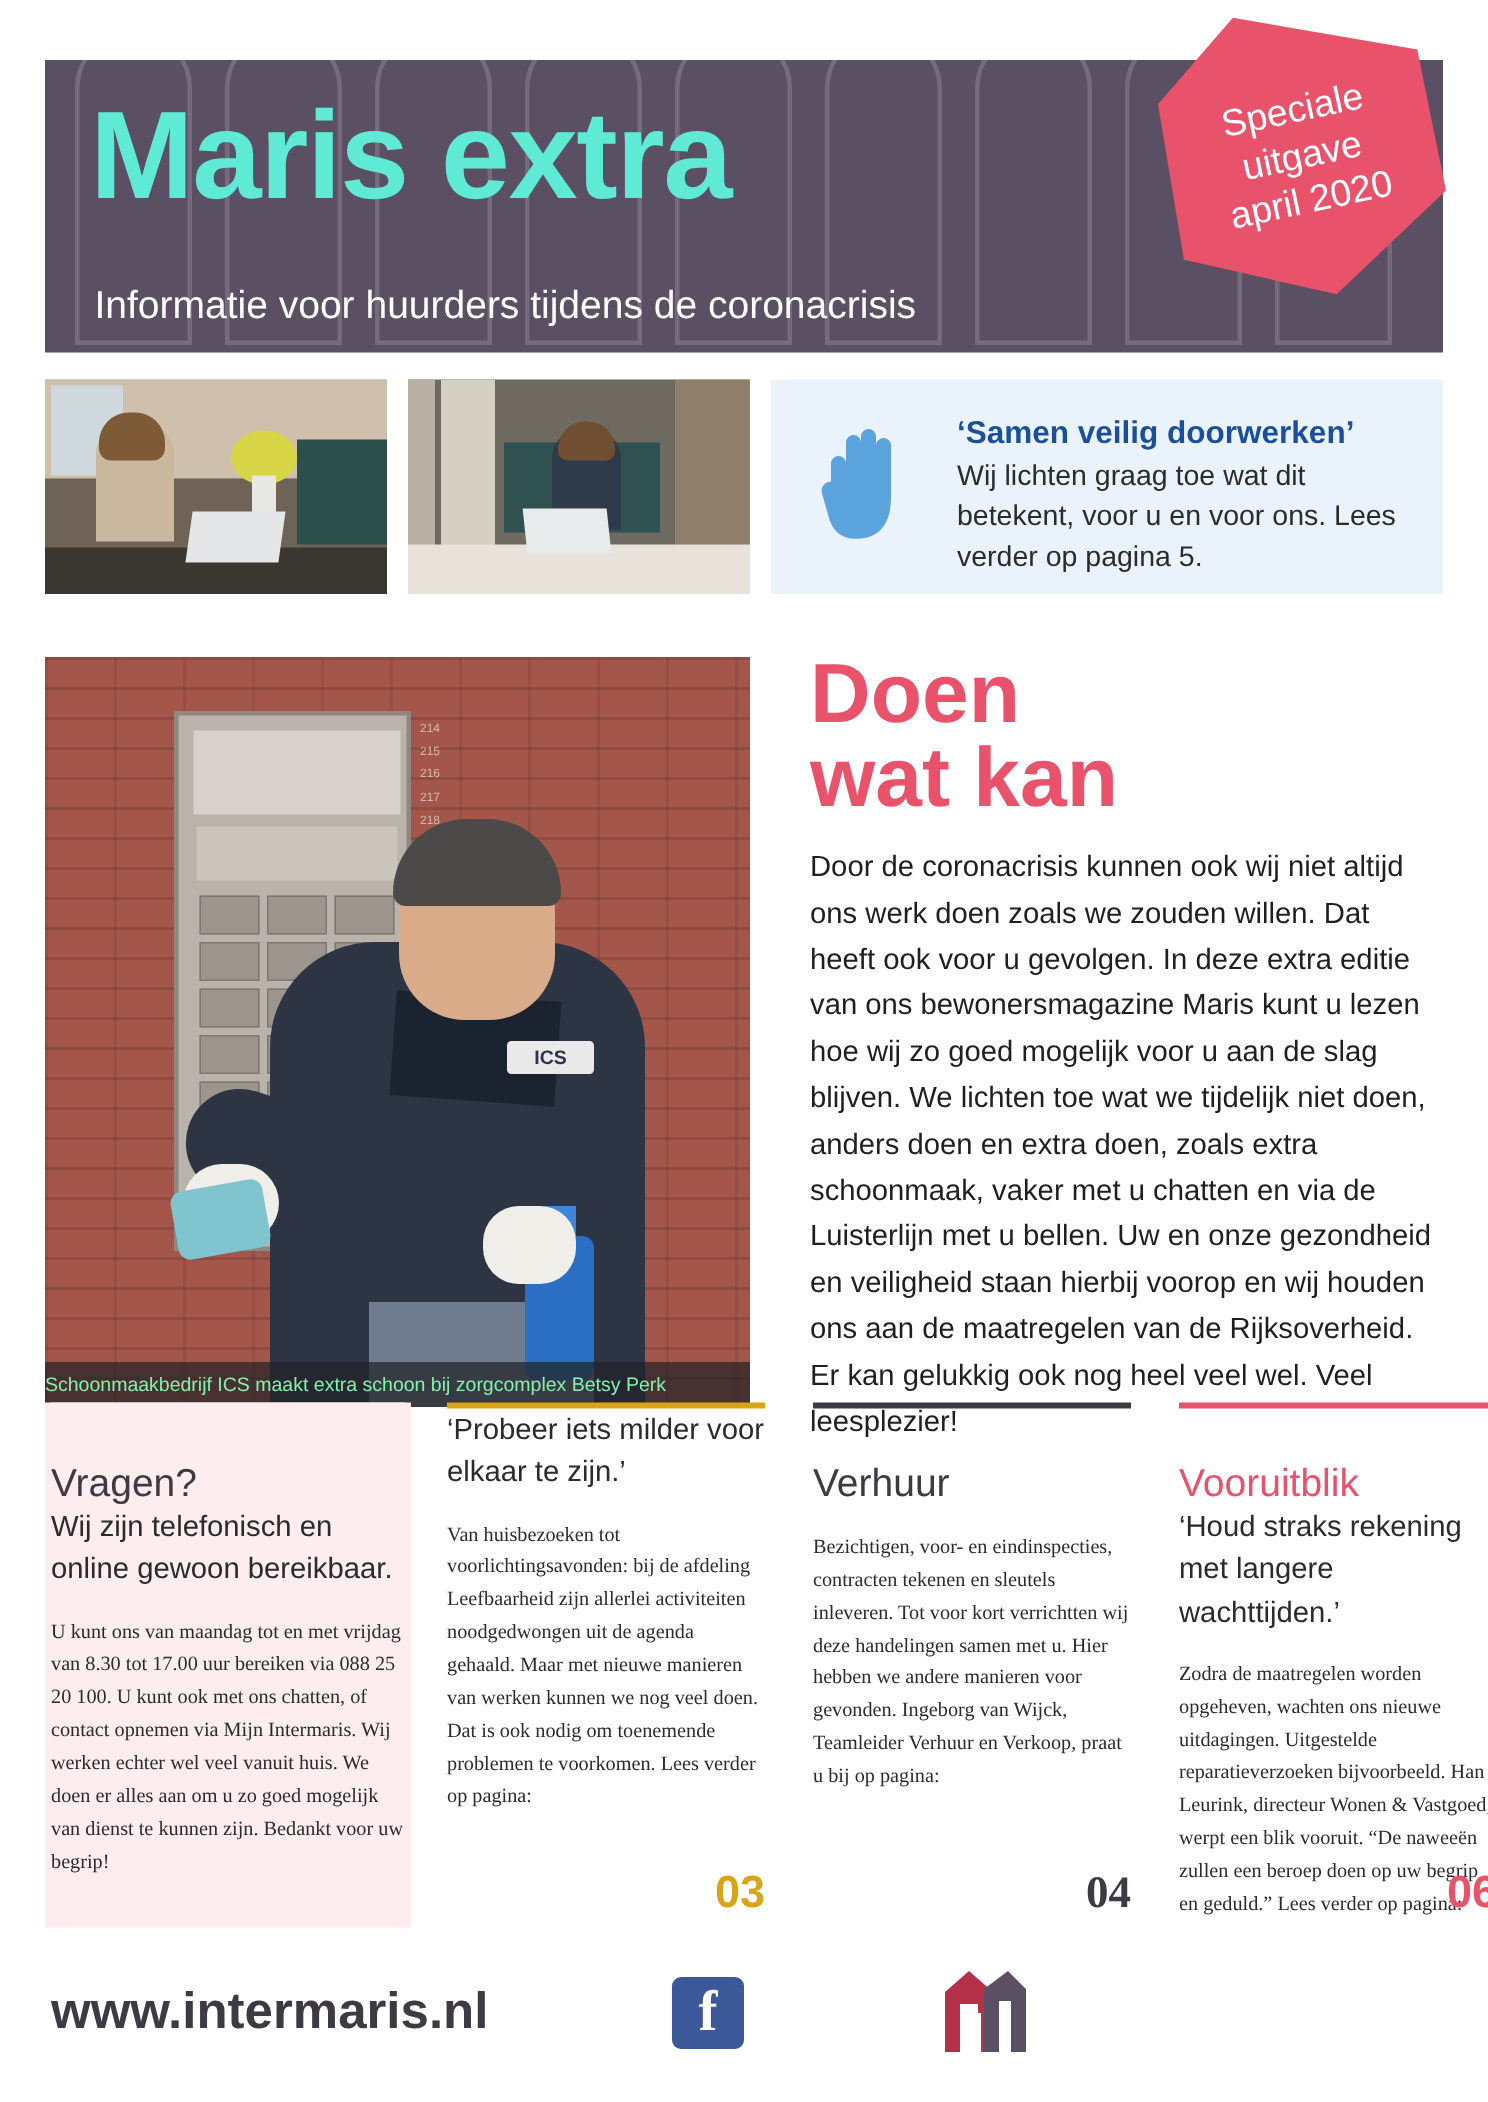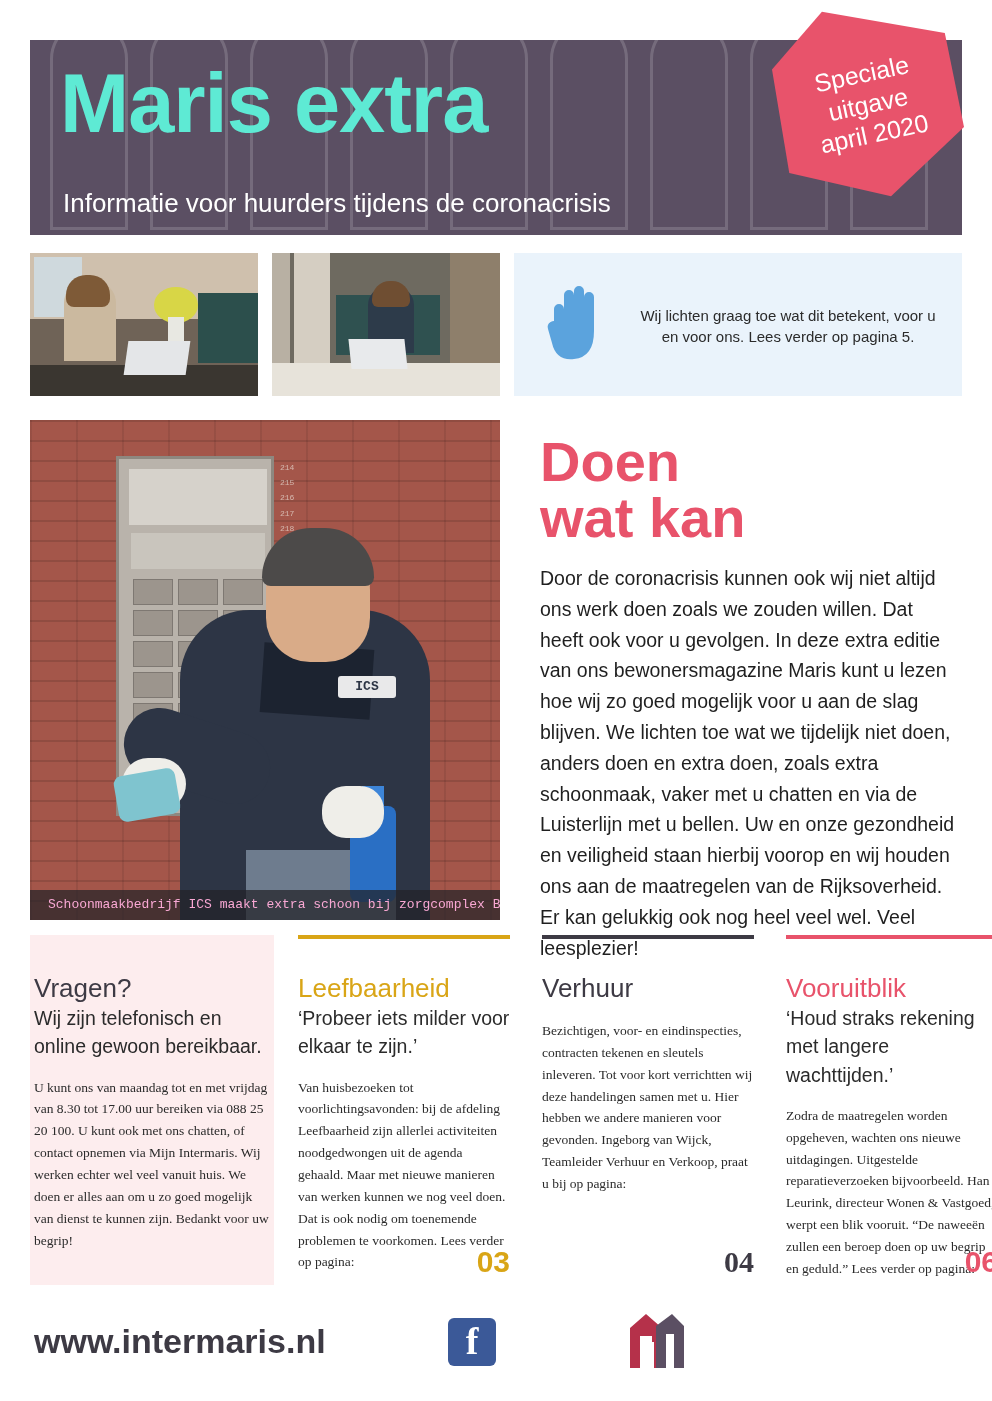--- a/index.html
+++ b/index.html
@@ -131,34 +131,32 @@
     position: absolute;
     left: 124px; top: 24px;
     font-size: 21px;
     color: #1b4f9c;
     font-weight: bold;
   }
   .callout-body {
     position: absolute;
     left: 124px; top: 52px;
     width: 300px;
-    font-size: 15px;
+    font-size: 19px;
     line-height: 1.42;
     color: #2b2b2b;
-    text-align: center;
   }
 
   
   .hero {
     position: absolute;
-    left: 30px; top: 420px;
+    left: 30px; top: 438px;
     width: 470px; height: 500px;
     overflow: hidden;
     background: #8d4b3c;
-    font-family: Liberation Mono, monospace;
   }
   .hero-brick { position:absolute; inset:0; background:#a4564a; }
   .hero-brick::before {
     content:""; position:absolute; inset:0;
     background:
       repeating-linear-gradient(to bottom, rgba(0,0,0,0.12) 0 2px, transparent 2px 20px),
       repeating-linear-gradient(to right, rgba(0,0,0,0.08) 0 2px, transparent 2px 46px);
   }
   .hero-panel {
     position:absolute; left:86px; top:36px; width:158px; height:360px;
@@ -199,24 +197,23 @@
   .hero-cloth { position:absolute; left:86px; top:352px; width:62px; height:46px; background:#7fc4cf; border-radius:8px; transform:rotate(-10deg); }
   .hero-glove2 { position:absolute; left:292px; top:366px; width:62px; height:52px; background:#efeee9; border-radius:24px; }
   .hero-bottle { position:absolute; left:320px; top:386px; width:46px; height:96px; background:#2a6fc4; border-radius:8px; }
   .hero-bottle-neck { position:absolute; left:332px; top:366px; width:22px; height:26px; background:#3d85d8; }
   .hero-jeans { position:absolute; left:216px; top:430px; width:150px; height:70px; background:#6e7c8e; }
   .hero-caption {
     position: absolute;
     left: 0; bottom: 0;
     width: 546px; height: 30px;
     background: rgba(35,35,40,0.72);
-    color: #f9a8d4;
+    color: #86efac;
     font-size: 13px;
     line-height: 30px;
-    padding-left: 18px;
   }
 
   
   .hero-title {
     position: absolute;
     left: 540px; top: 434px;
     width: 420px;
     font-size: 56px;
     line-height: 1.0;
     color: #e8536b;
@@ -348,20 +345,21 @@
       <div class="p2-hair"></div>
       <div class="p2-table"></div>
       <div class="p2-lap"></div>
     </div>
   </div>
 
   <div class="callout">
     <svg class="hand-icon" viewBox="0 0 64 84">
       <path d="M10 44 L10 30 a5 5 0 0 1 10 0 L20 16 a5 5 0 0 1 10 0 L30 12 a5 5 0 0 1 10 0 L40 18 a5 5 0 0 1 10 0 L50 52 q0 26 -20 28 q-18 2 -22 -16 L4 50 a6 6 0 0 1 10 -6 Z" fill="#5ba3dd"></path>
     </svg>
+    <div class="callout-title">‘Samen veilig doorwerken’</div>
     <div class="callout-body">Wij lichten graag toe wat dit betekent, voor u en voor ons. Lees verder op pagina 5.</div>
   </div>
 
   <div class="hero">
     <div class="hero-brick"></div>
     <div class="hero-panel">
       <div class="hero-panel-top"></div>
       <div class="hero-panel-txt"></div>
       <div class="hero-btns">
         <span></span>
@@ -418,21 +416,20 @@
 
     <div class="col c1">
       <div class="rule"></div>
       <div class="col-head">Vragen?</div>
       <div class="col-lead">Wij zijn telefonisch en online gewoon bereikbaar.</div>
       <div class="col-body">U kunt ons van maandag tot en met vrijdag van 8.30 tot 17.00 uur bereiken via 088 25 20 100. U kunt ook met ons chatten, of contact opnemen via Mijn Intermaris. Wij werken echter wel veel vanuit huis. We doen er alles aan om u zo goed mogelijk van dienst te kunnen zijn. Bedankt voor uw begrip!</div>
     </div>
 
     <div class="col c2">
       <div class="rule" style="background:#d9a516"></div>
-      <div class="col-head">Leefbaarheid</div>
       <div class="col-lead">‘Probeer iets milder voor elkaar te zijn.’</div>
       <div class="col-body">Van huisbezoeken tot voorlichtingsavonden: bij de afdeling Leefbaarheid zijn allerlei activiteiten noodgedwongen uit de agenda gehaald. Maar met nieuwe manieren van werken kunnen we nog veel doen. Dat is ook nodig om toenemende problemen te voorkomen. Lees verder op pagina:</div>
       <div class="pagenum">03</div>
     </div>
 
     <div class="col c3">
       <div class="rule" style="background:#3d3a44"></div>
       <div class="col-head">Verhuur</div>
       <div class="col-body">Bezichtigen, voor- en eindinspecties, contracten tekenen en sleutels inleveren. Tot voor kort verrichtten wij deze handelingen samen met u. Hier hebben we andere manieren voor gevonden. Ingeborg van Wijck, Teamleider Verhuur en Verkoop, praat u bij op pagina:</div>
       <div class="pagenum">04</div>

